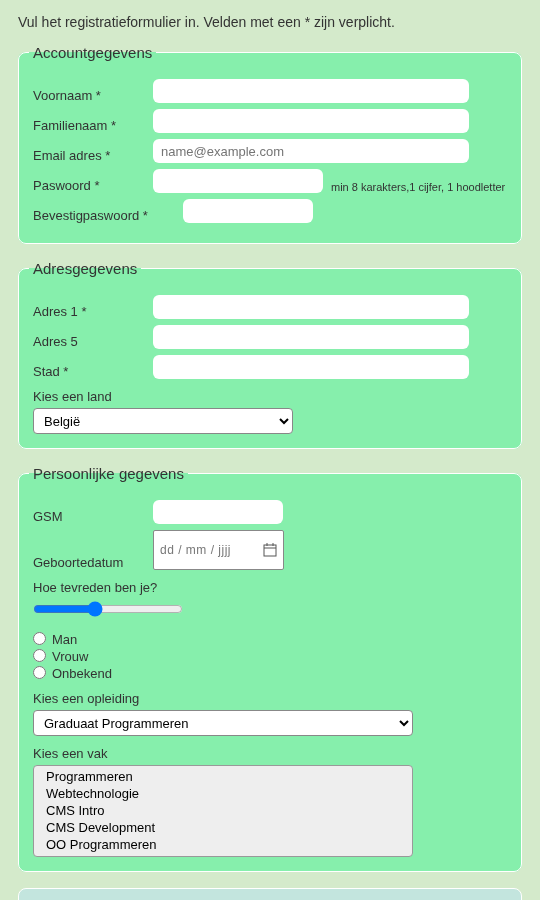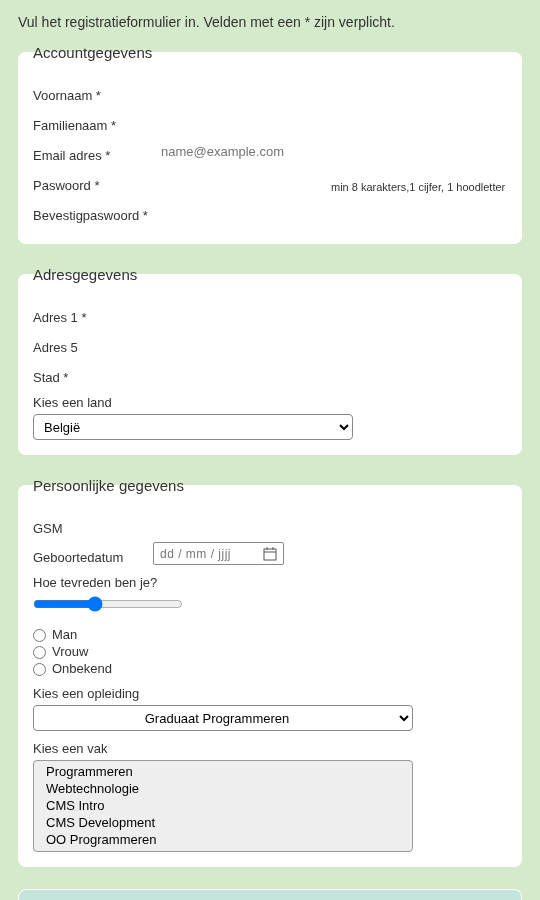--- a/index.html
+++ b/index.html
@@ -10,24 +10,24 @@
       color: #333;
       padding: 8px;
       width: 540px;
     }
     .form-intro {
       color: #333;
       font-size: 14px;
       padding: 6px 10px 8px 10px;
     }
     fieldset {
-      background: #ffffff;
+      background: #86efac;
       border: 1px solid #fff;
       border-radius: 8px;
-      margin: 6px 10px 22px 10px;
+      margin: 6px 10px 16px 10px;
       padding: 12px 14px 14px 14px;
       position: relative;
     }
     legend {
       font-size: 15px;
       color: #333;
       padding: 0 4px;
       margin-left: -4px;
     }
     .row {
@@ -61,50 +61,50 @@
       white-space: nowrap;
     }
     select {
       border: 1px solid #888;
       border-radius: 4px;
       background: #fff;
       height: 26px;
       padding: 2px 6px;
       font-size: 13px;
     }
-    .sel-country { width: 320px; }
-    .sel-opleiding { width: 380px; text-align: center; }
+    .sel-country { width: 260px; }
+    .sel-opleiding { width: 380px; }
     .block-label {
       display: block;
       margin: 10px 0 4px 0;
       font-size: 13px;
     }
     .date-wrap {
       display: inline-flex;
       align-items: center;
       background: #fff;
       border: 1px solid #888;
       border-radius: 2px;
       padding: 2px 6px;
-      height: 23px;
+      height: 40px;
     }
     .date-ph { color: #777; font-size: 12px; letter-spacing: 0.5px; }
     .cal-icon {
       margin-left: 32px;
       display: inline-block;
     }
     .cal-icon svg { display: block; }
     .slider-wrap { margin: 6px 0 12px 0; }
     input[type="range"] {
       width: 150px;
     }
     .radio-group { margin: 6px 0 10px 0; }
     .radio-row {
       display: flex;
-      align-items: flex-end;
+      align-items: flex-start;
       margin: 2px 0;
     }
     .radio-row input { margin-right: 6px; }
     .multi {
       width: 380px;
       height: 92px;
       border: 1px solid #999;
       background: #eee;
       font-size: 13px;
       overflow-y: scroll;

